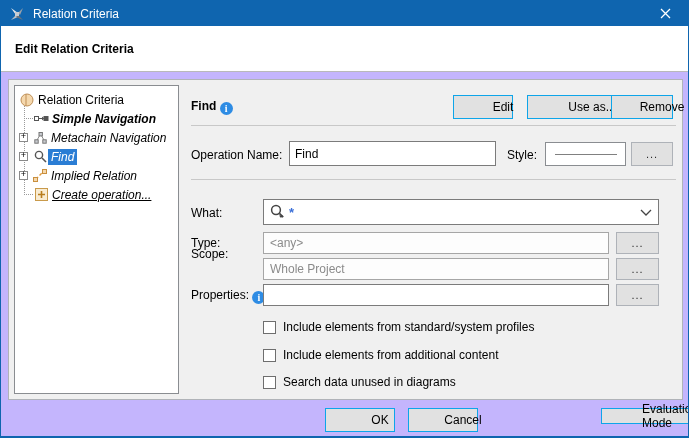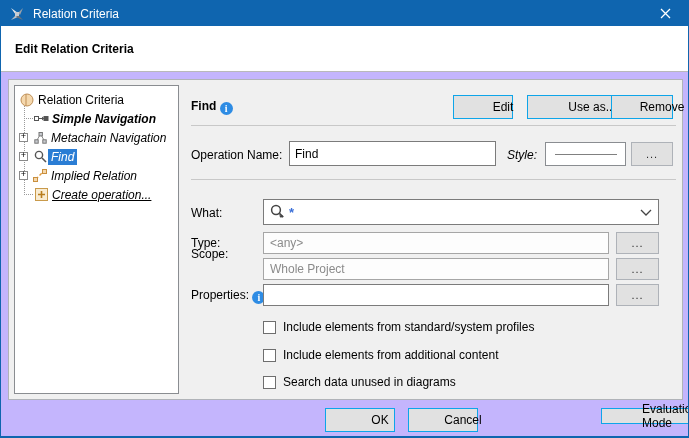--- a/index.html
+++ b/index.html
@@ -187,21 +187,21 @@
   </div>
 
   <div class="btn abs" style="left:452px; top:94px; width:60px; height:24px;">Edit</div>
   <div class="btn abs" style="left:526px; top:94px; width:90px; height:24px;">Use as...</div>
   <div class="btn abs" style="left:610px; top:94px; width:62px; height:24px;">Remove</div>
 
   <div class="sep" style="left:190px; top:124px; width:485px;"></div>
 
   <span class="field-label abs" style="left:190px; top:147px;">Operation Name:</span>
   <input class="textfield abs" style="left: 288px; top: 140px; width: 207px; height: 25px;" value="Find">
-  <span class="field-label abs" style="left:506px; top:147px;font-style:italic;">Style:</span>
+  <span class="field-label abs" style="left:506px; top:147px;">Style:</span>
   <div class="style-box abs" style="left:544px; top:141px; width:81px; height:24px;">
     <div class="style-line"></div>
   </div>
   <div class="more-btn abs" style="left:630px; top:141px; width:42px; height:24px;">...</div>
 
   <div class="sep" style="left:190px; top:178px; width:485px;"></div>
 
   <span class="field-label abs" style="left:190px; top:205px;">What:</span>
   <div class="combo abs" style="left:262px; top:198px; width:396px; height:26px;">
     <span style="display:inline-flex;">

